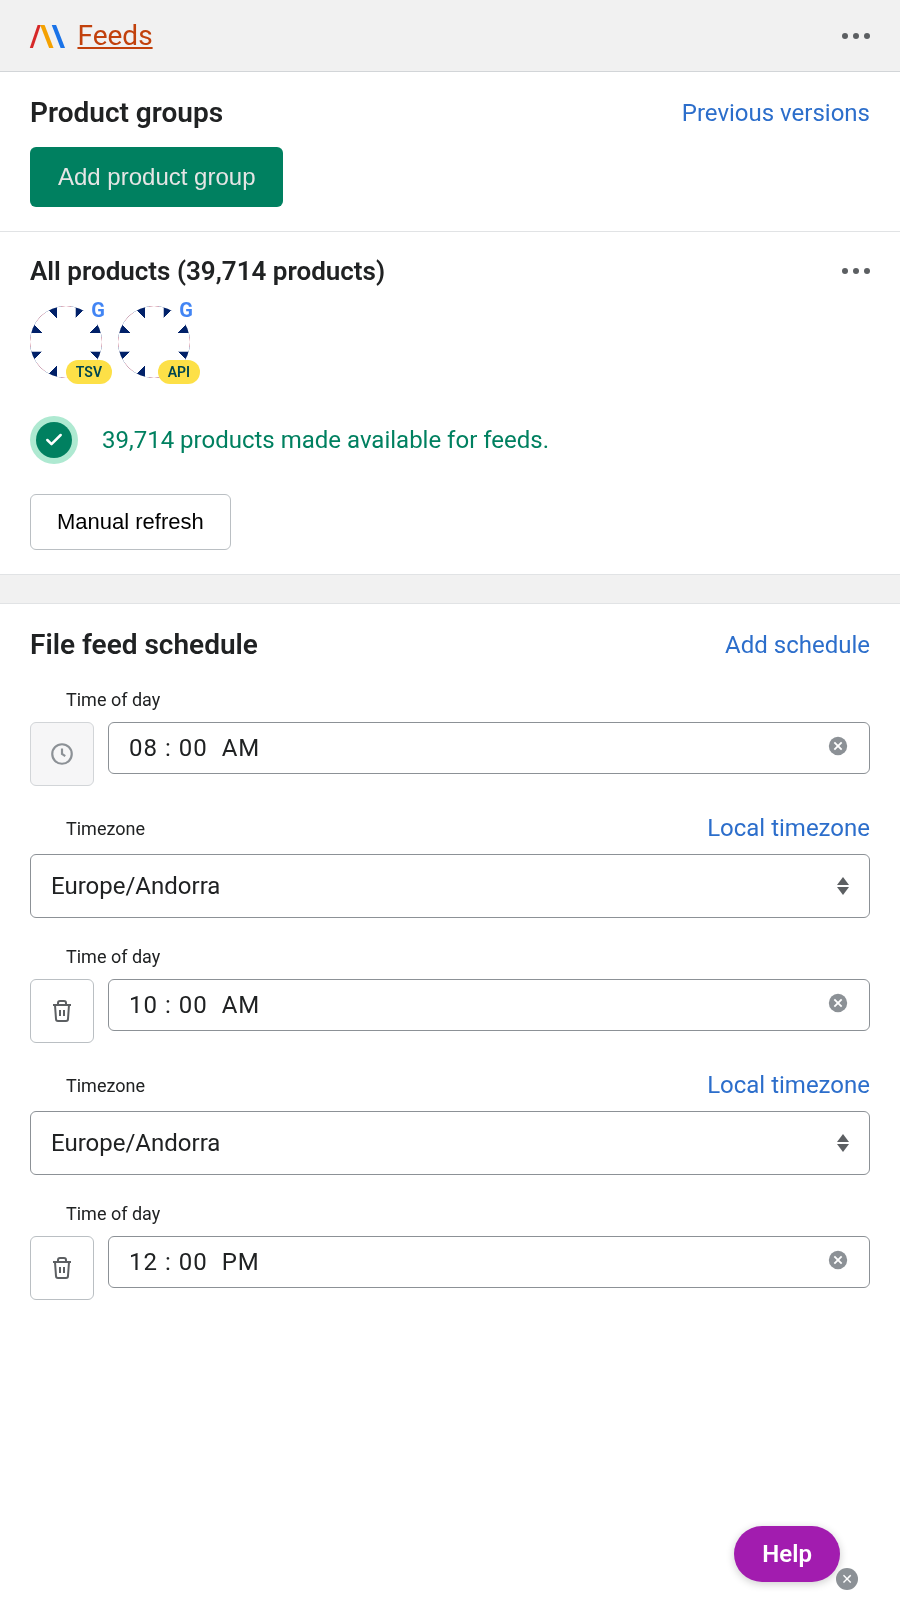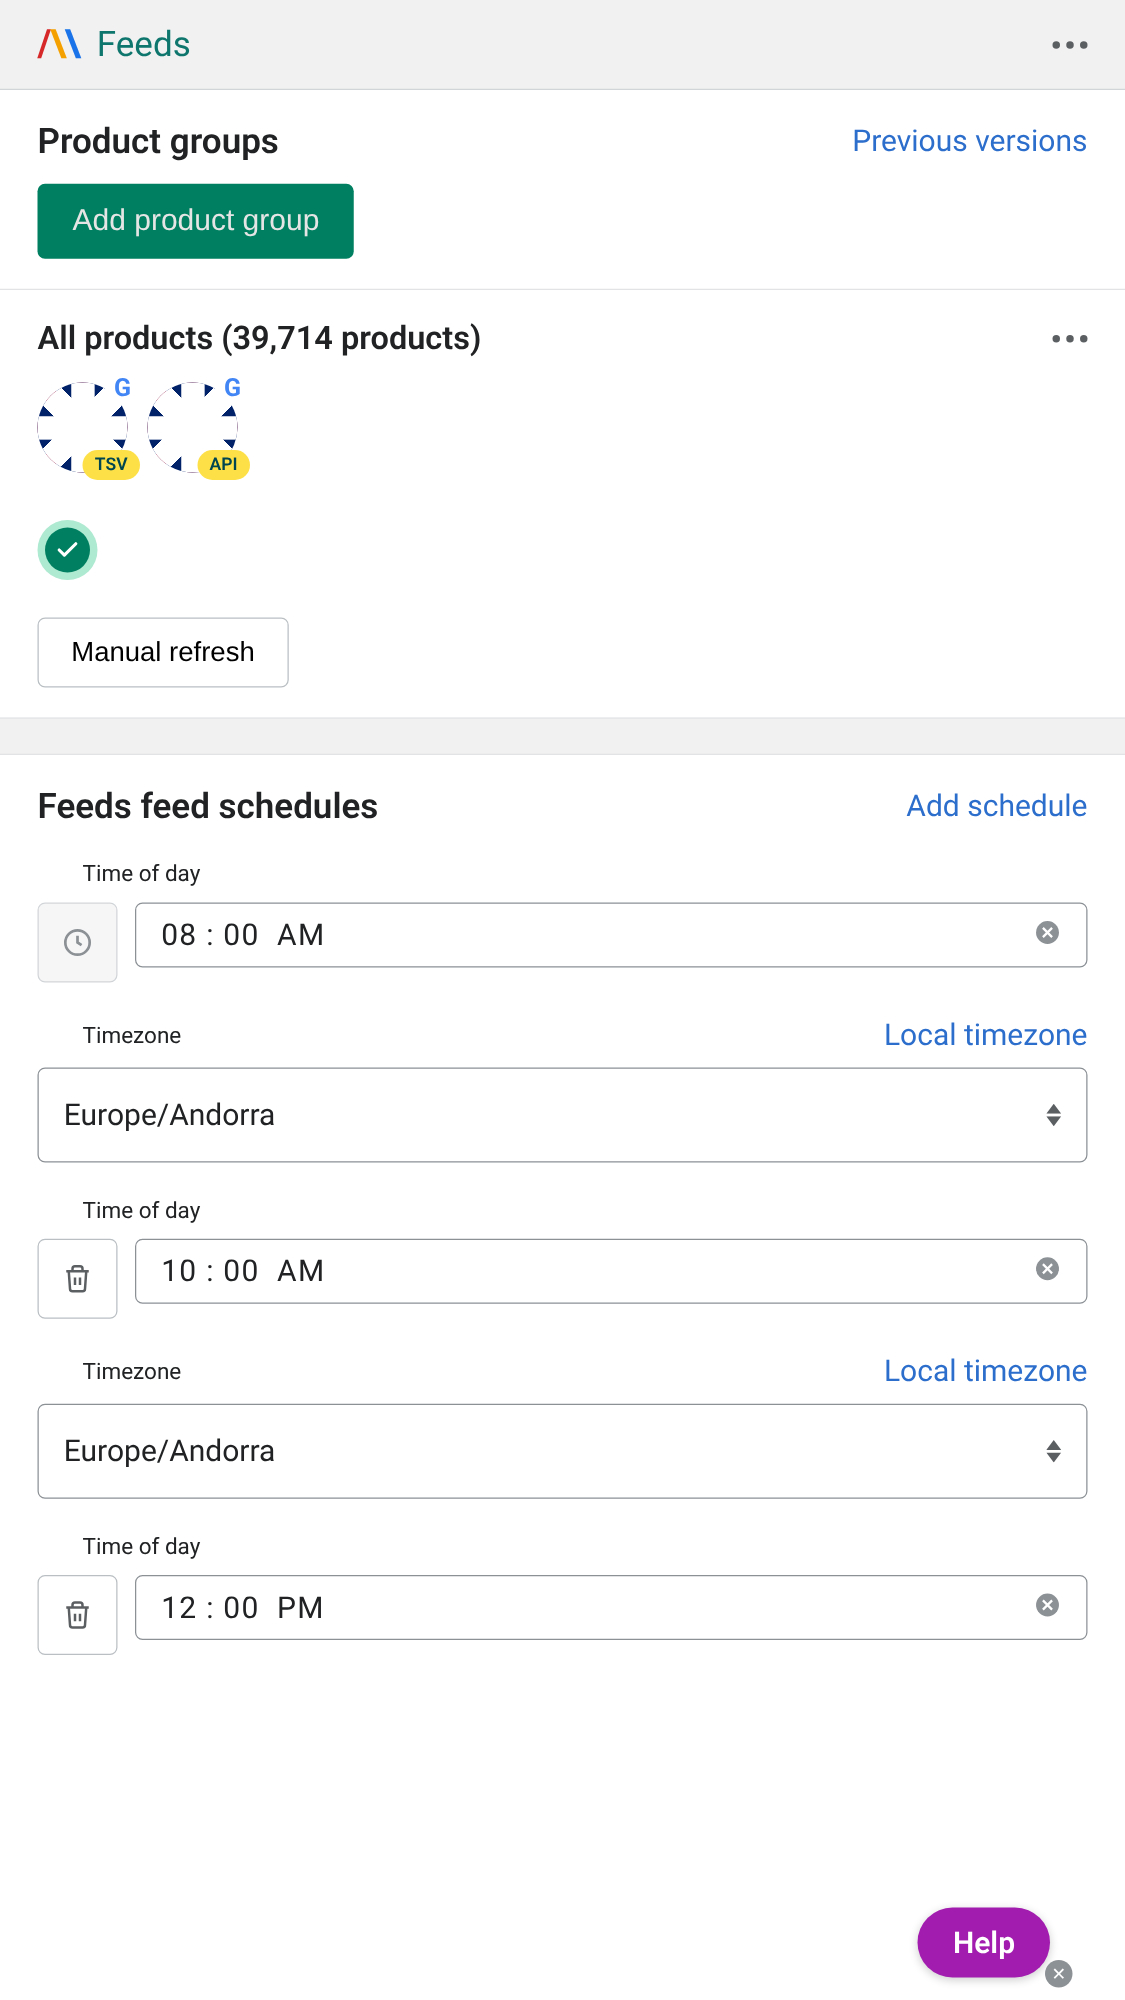--- a/index.html
+++ b/index.html
@@ -17,21 +17,21 @@
     justify-content: space-between;
     padding: 18px 30px;
     background: #f1f1f1;
     border-bottom: 1px solid #d2d5d8;
   }
   .header-left { display: flex; align-items: center; gap: 14px; }
   .logo { font-weight: 700; font-size: 30px; letter-spacing: -1px; }
   .logo .r { color: #d62828; }
   .logo .y { color: #f4a100; }
   .logo .b { color: #1a73e8; }
-  .page-title { font-size: 28px; color: #0f766e; }
+  .page-title { font-size: 28px; color: #c2410c; text-decoration: underline; }
   .dots { display: flex; gap: 5px; cursor: pointer; }
   .dots span { width: 6px; height: 6px; background: #5c5f62; border-radius: 50%; }
   .section {
     padding: 24px 30px;
     background: #fff;
   }
   .section + .section { border-top: 1px solid #e1e3e5; }
   .gap-band { height: 30px; background: #f1f1f1; border-top: 1px solid #e1e3e5; border-bottom: 1px solid #e1e3e5; }
   .row { display: flex; align-items: center; justify-content: space-between; }
   h2 { font-size: 28px; font-weight: 600; }
@@ -115,21 +115,21 @@
   .text-input {
     flex: 1; height: 52px; border: 1px solid #8c9196; border-radius: 6px;
     display: flex; align-items: center; justify-content: space-between;
     padding: 0 20px;
   }
   .time-val { font-size: 24px; letter-spacing: 1px; }
   .time-val .ampm { margin-left: 14px; }
   .clear-icon { color: #8c9196; cursor: pointer; }
   .select {
     margin-top: 12px;
-    height: 76px; border: 1px solid #8c9196; border-radius: 6px;
+    height: 64px; border: 1px solid #8c9196; border-radius: 6px;
     display: flex; align-items: center; justify-content: space-between;
     padding: 0 20px; cursor: pointer;
   }
   .select-text { font-size: 24px; }
   .chev-stack { display: flex; flex-direction: column; line-height: 0; gap: 2px; color: #5c5f62; }
   .help-pill {
     position: fixed; right: 60px; bottom: 18px;
     background: #a21caf; color: #fff; font-size: 24px; font-weight: 600;
     padding: 14px 28px; border-radius: 999px; cursor: pointer;
     box-shadow: 0 2px 8px rgba(0,0,0,0.2);
@@ -190,29 +190,30 @@
     </div>
   </div>
   <div class="status">
     <div class="status-icon">
       <div class="status-icon-inner">
         <svg width="20" height="20" viewBox="0 0 24 24" fill="none" stroke="#fff" stroke-width="3" stroke-linecap="round" stroke-linejoin="round">
             <polyline points="20 6 9 17 4 12"></polyline>
           </svg>
       </div>
     </div>
+    <div class="status-text">39,714 products made available for feeds.</div>
   </div>
   <button class="btn-outline">Manual refresh</button>
 </div>
 
 <div class="gap-band"></div>
 
 <div class="section">
   <div class="row">
-    <h2>Feeds feed schedules</h2>
+    <h2>File feed schedule</h2>
     <a class="link">Add schedule</a>
   </div>
 
   <div class="field-label">Time of day</div>
   <div class="input-row">
     <div class="icon-box clock">
       <svg width="26" height="26" viewBox="0 0 24 24" fill="none" stroke="#8c9196" stroke-width="2">
           <circle cx="12" cy="12" r="9"></circle>
           <polyline points="12 7 12 12 15 14"></polyline>
         </svg>

